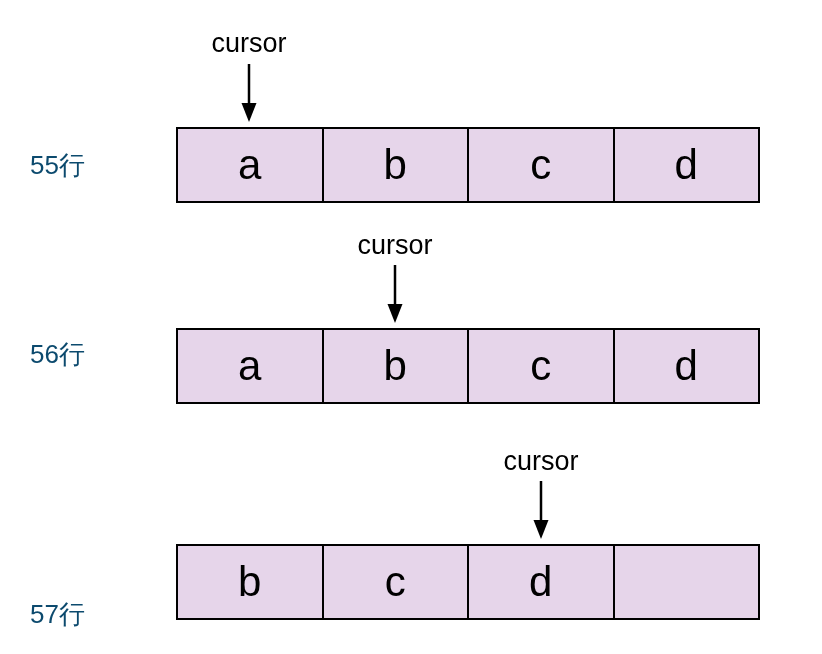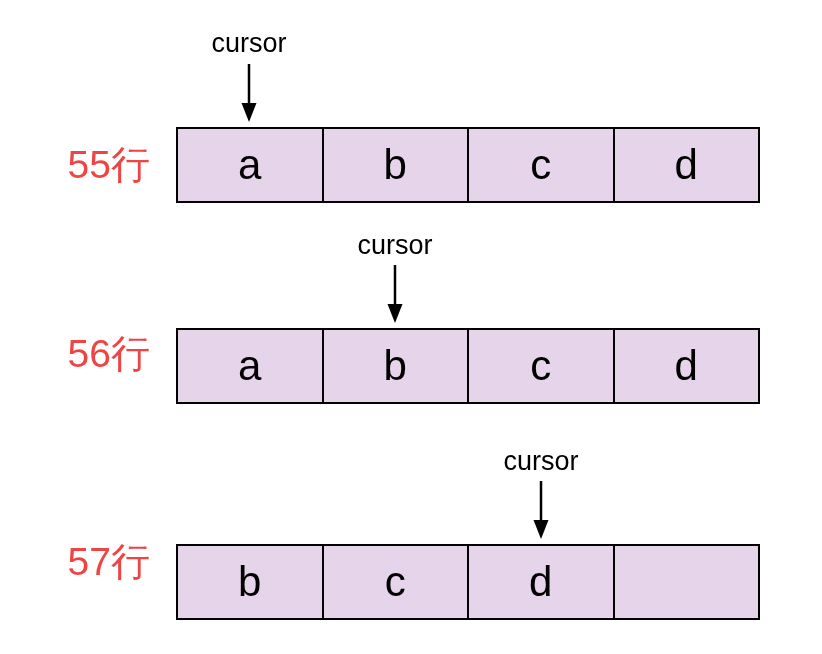--- a/index.html
+++ b/index.html
@@ -14,23 +14,23 @@
     height: 654px;
     background: #ffffff;
     overflow: hidden;
   }
   .row-label {
     position: absolute;
     left: 30px;
     width: 120px;
     height: 76px;
     line-height: 76px;
-    text-align: right;
-    font-size: 39px;
-    color: #ef4444;
+    text-align: left;
+    font-size: 26px;
+    color: #0c4a6e;
   }
   .array-box {
     position: absolute;
     left: 176px;
     width: 584px;
     height: 76px;
     box-sizing: border-box;
     border: 2px solid #000000;
     background: #e6d5ea;
     display: flex;
@@ -91,21 +91,21 @@
     <div class="cell">b</div>
     <div class="cell">c</div>
     <div class="cell">d</div>
   </div>
 
   <span class="cursor-text" style="left:541px; top:446px;">cursor</span>
   <svg class="cursor-arrow" style="left:541px; top:479px;" viewBox="0 0 24 62">
     <line x1="12" y1="2" x2="12" y2="44" stroke="#000000" stroke-width="2.5"></line>
     <polygon points="12,60 4.5,41 19.5,41" fill="#000000"></polygon>
   </svg>
-  <div class="row-label" style="top:524px;">57行</div>
+  <div class="row-label" style="top:576px;">57行</div>
   <div class="array-box" style="top:544px;">
     <div class="cell">b</div>
     <div class="cell">c</div>
     <div class="cell">d</div>
     <div class="cell"></div>
   </div>
 
 </div>
 
 </body></html>

